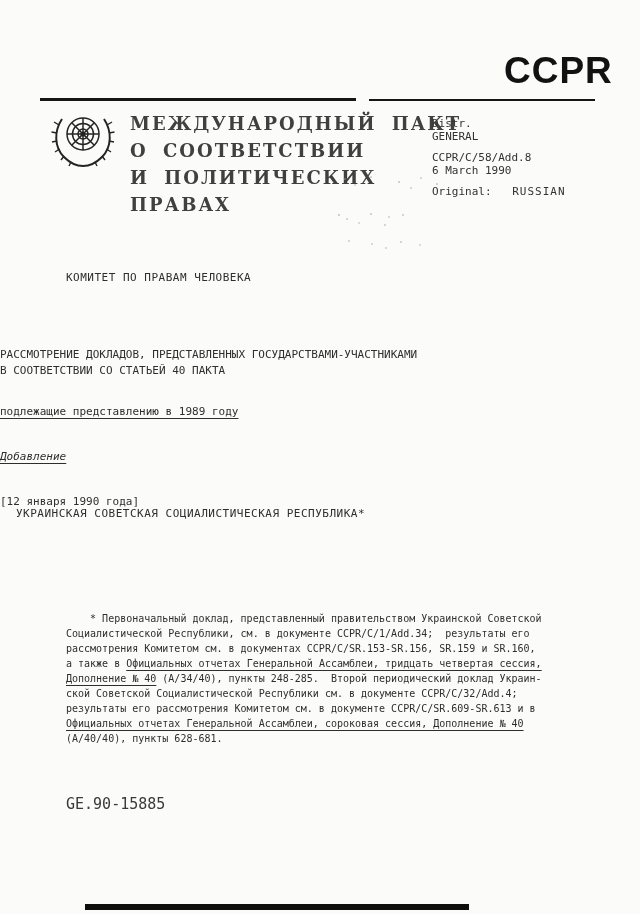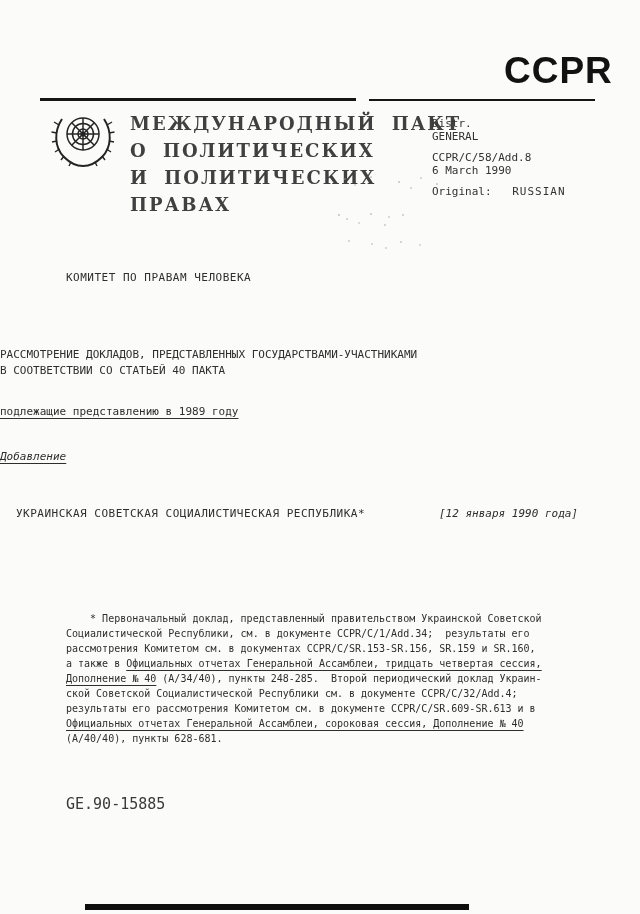--- a/index.html
+++ b/index.html
@@ -50,21 +50,21 @@
   .center-block{position:absolute;left:0;right:0;text-align:left;}
   .consideration{top:347px;line-height:16px;}
   .periodic{top:403px;line-height:17px;}
   .u, .underlined{
     text-decoration:underline;
     text-underline-offset:3px;
     text-decoration-thickness:1px;
   }
   .addendum{top:450px;font-style:italic;}
   .state-party{top:507px;letter-spacing:.5px;padding-left:16px;}
-  .received{position:absolute;left:0;right:62px;top:507px;text-align:right;font-style:italic;}
+  .received{position:absolute;left:0;right:62px;top:495px;text-align:left;}
   
   .footnote{
     position:absolute;left:66px;top:611px;width:534px;
     font-size:10px;line-height:15px;color:#2e2e2e;
   }
   .fn-line{white-space:pre;}
   
   .ge-code{position:absolute;left:66px;top:795px;font-size:15px;color:#3a3a3a;}
 </style>
 </head>
@@ -105,21 +105,21 @@
         <line x1="59" y1="30" x2="64" y2="31"></line>
           <line x1="56.5" y1="38" x2="61" y2="41"></line>
         <line x1="52" y1="45" x2="55" y2="49"></line>
           <line x1="45" y1="51" x2="47" y2="55"></line>
       </g>
     </svg>
   </div>
 
   <div class="covenant">
     <div>МЕЖДУНАРОДНЫЙ ПАКТ</div>
-    <div>О ПОЛИТИЧЕСКИХ</div>
+    <div>О СООТВЕТСТВИИ</div>
     <div>И ПОЛИТИЧЕСКИХ</div>
     <div>ПРАВАХ</div>
   </div>
 
   <div class="meta">
     <div>Distr.</div>
     <div>GENERAL</div>
     <div class="gap"></div>
     <div>CCPR/C/58/Add.8</div>
     <div>6 March 1990</div>

